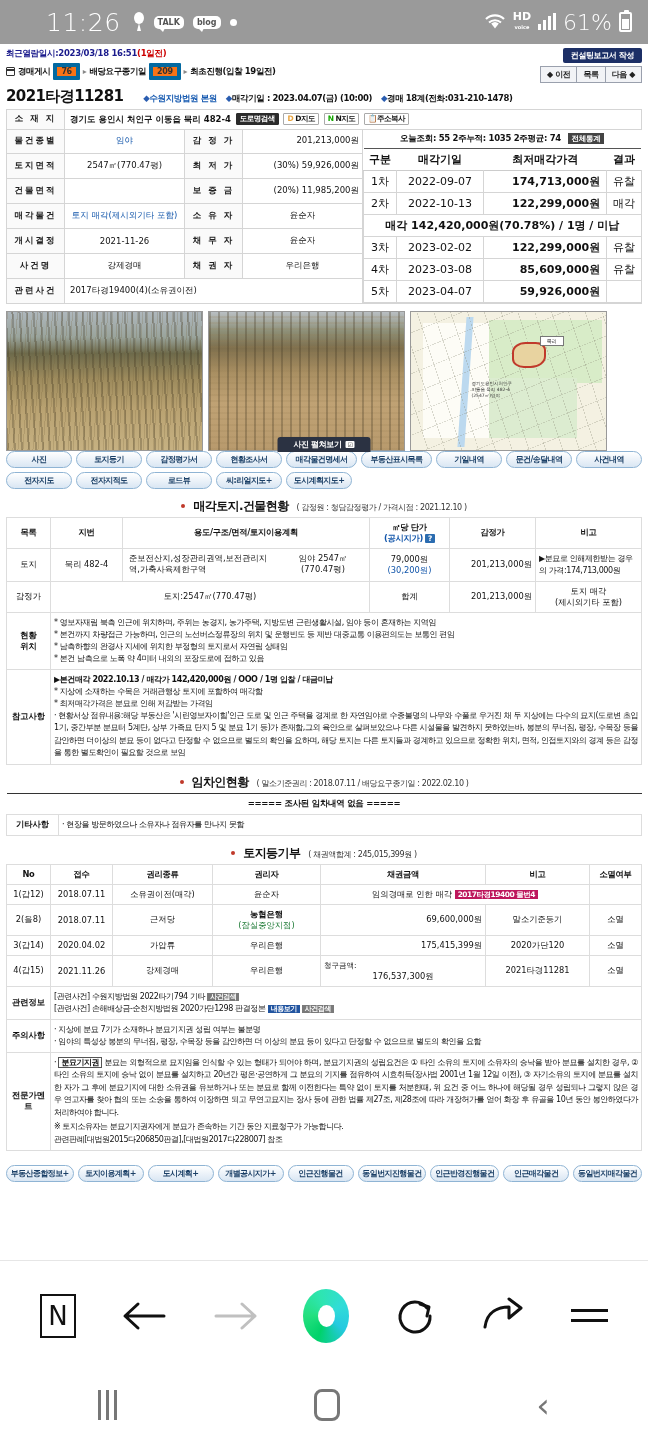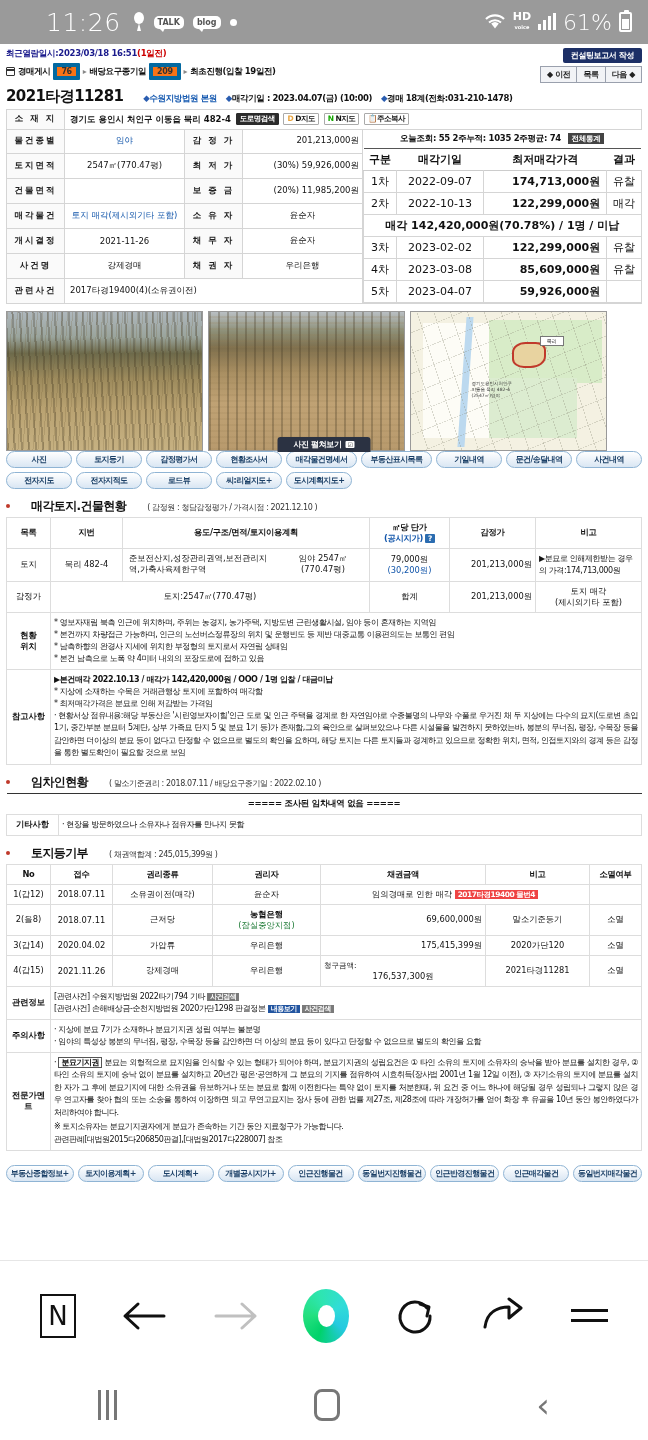--- a/index.html
+++ b/index.html
@@ -151,39 +151,39 @@
     border:1px solid #8fb4d4; border-radius:9px;
     font-size:8px; font-weight:bold; color:#1a3f66;
     padding:2px 0; text-align:center; letter-spacing:-0.6px;
     min-width:66px; flex:1 1 auto;
   }
   .btnrow2 { display:flex; gap:4px; margin-top:4px; }
   .btnrow2 .pillbtn { flex:0 0 66px; }
 
   
   .sec { margin-top:9px; }
-  .sechead { display:flex; align-items:baseline; gap:21px; margin-bottom:2px; }
+  .sechead { display:flex; align-items:baseline; gap:8px; margin-bottom:2px;justify-content:center; }
   .sechead .dot { width:4px;height:4px;background:#c0392b;border-radius:50%; align-self:center;}
   .sechead .t { font-size:12px; font-weight:bold; letter-spacing:-0.6px; }
   .sechead .s { font-size:8px; color:#333; letter-spacing:-0.4px; }
 
   .datatbl { border-top:1.6px solid #333; border-bottom:1.6px solid #333; font-size:8.3px; width:100%; }
   .datatbl th { border:1px solid #ddd; background:#fff; font-weight:bold; padding:4px 2px; text-align:center; letter-spacing:-0.3px;}
   .datatbl td { border:1px solid #ddd; padding:4px 3px; vertical-align:middle; }
   .datatbl td.c { text-align:center; }
   .datatbl td.r { text-align:right; }
   .sub { color:#1155aa; }
 
   .notecell { font-size:8px; line-height:12px; letter-spacing:-0.4px; }
   .notecell .li { display:block; }
   .bar-label { text-align:center; font-weight:bold; letter-spacing:0px; width:44px;margin-top:24px; }
 
   .nonebox { text-align:center; font-size:8.5px; font-weight:bold; padding:5px 0; letter-spacing:-0.3px;}
 
-  .hl-dark { background:#ef4444; color:#fff; font-size:7.5px; padding:0 3px; font-weight:bold; letter-spacing:-0.5px;}
+  .hl-dark { background:#be185d; color:#fff; font-size:7.5px; padding:0 3px; font-weight:bold; letter-spacing:-0.5px;}
   .hl-blue { background:#2255a0; color:#fff; font-size:7px; padding:0 3px; font-weight:bold; letter-spacing:-0.5px;}
   .hl-gray { background:#7a7a7a; color:#fff; font-size:7px; padding:0 3px; font-weight:bold; letter-spacing:-0.5px;}
   .green { color:#1d7a35; }
 
   .longtext { font-size:8px; line-height:12.5px; letter-spacing:-0.45px; text-align:justify; }
   .boxmark { border:1px solid #555; padding:0 2px; font-weight:bold; }
 
   
   .browserbar {
     flex:0 0 110px; background:#fff; display:flex; align-items:center;

